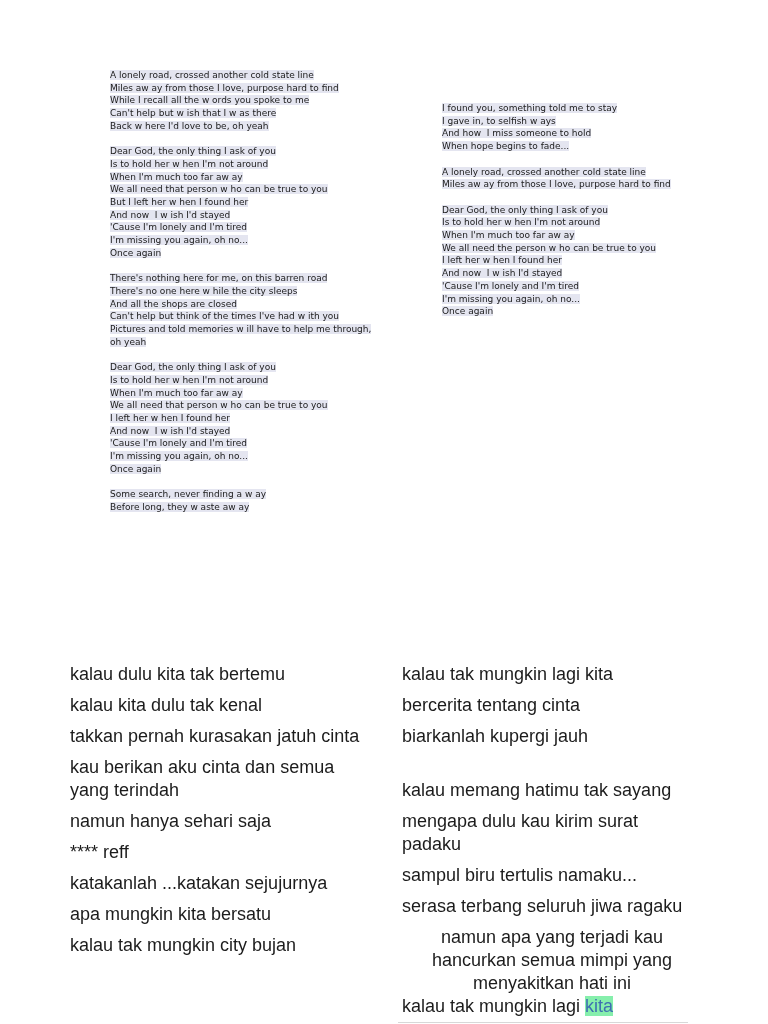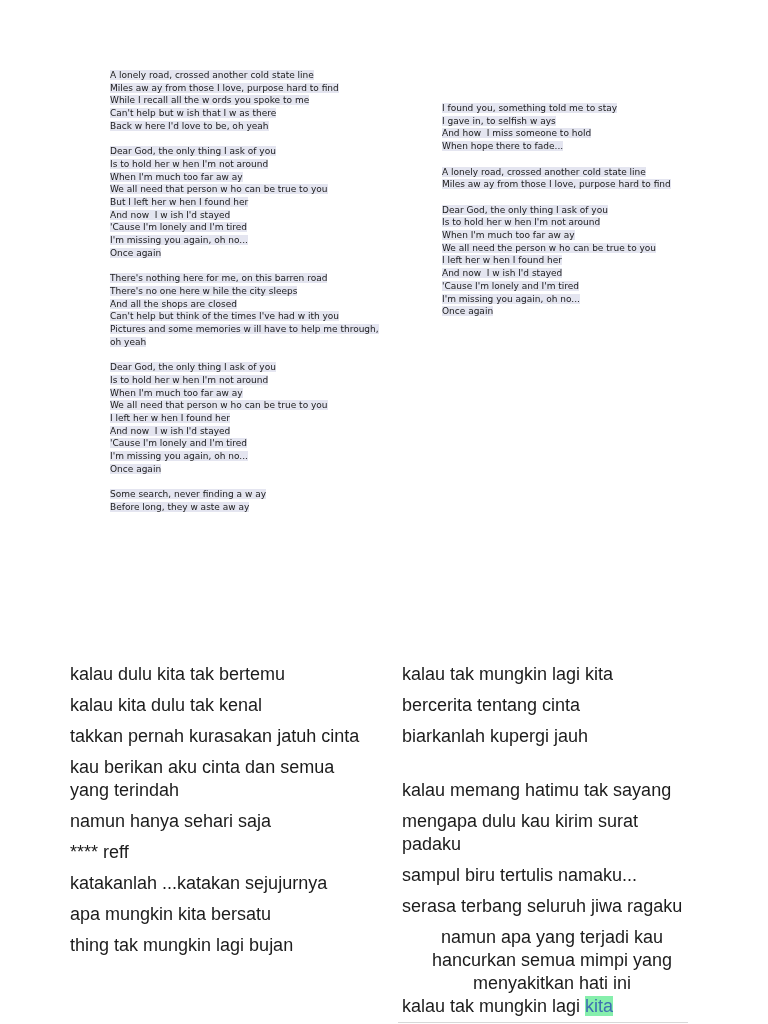--- a/index.html
+++ b/index.html
@@ -52,41 +52,41 @@
       <div class="small-line"><span class="hl">But I left her w hen I found her</span></div>
       <div class="small-line"><span class="hl">And now  I w ish I'd stayed</span></div>
       <div class="small-line"><span class="hl">'Cause I'm lonely and I'm tired</span></div>
       <div class="small-line"><span class="hl">I'm missing you again, oh no...</span></div>
       <div class="small-line"><span class="hl">Once again</span></div>
       <div class="gap"></div>
       <div class="small-line"><span class="hl">There's nothing here for me, on this barren road</span></div>
       <div class="small-line"><span class="hl">There's no one here w hile the city sleeps</span></div>
       <div class="small-line"><span class="hl">And all the shops are closed</span></div>
       <div class="small-line"><span class="hl">Can't help but think of the times I've had w ith you</span></div>
-      <div class="small-line"><span class="hl">Pictures and some memories w ill have to help me through,</span></div>
+      <div class="small-line"><span class="hl">Pictures and told memories w ill have to help me through,</span></div>
       <div class="small-line"><span class="hl">oh yeah</span></div>
       <div class="gap"></div>
       <div class="small-line"><span class="hl">Dear God, the only thing I ask of you</span></div>
       <div class="small-line"><span class="hl">Is to hold her w hen I'm not around</span></div>
       <div class="small-line"><span class="hl">When I'm much too far aw ay</span></div>
       <div class="small-line"><span class="hl">We all need that person w ho can be true to you</span></div>
       <div class="small-line"><span class="hl">I left her w hen I found her</span></div>
       <div class="small-line"><span class="hl">And now  I w ish I'd stayed</span></div>
       <div class="small-line"><span class="hl">'Cause I'm lonely and I'm tired</span></div>
       <div class="small-line"><span class="hl">I'm missing you again, oh no...</span></div>
       <div class="small-line"><span class="hl">Once again</span></div>
       <div class="gap"></div>
       <div class="small-line"><span class="hl">Some search, never finding a w ay</span></div>
       <div class="small-line"><span class="hl">Before long, they w aste aw ay</span></div>
     </div>
   <div class="col col-right-top" id="top-right">
       <div class="small-line"><span class="hl">I found you, something told me to stay</span></div>
       <div class="small-line"><span class="hl">I gave in, to selfish w ays</span></div>
       <div class="small-line"><span class="hl">And how  I miss someone to hold</span></div>
-      <div class="small-line"><span class="hl">When hope there to fade...</span></div>
+      <div class="small-line"><span class="hl">When hope begins to fade...</span></div>
       <div class="gap"></div>
       <div class="small-line"><span class="hl">A lonely road, crossed another cold state line</span></div>
       <div class="small-line"><span class="hl">Miles aw ay from those I love, purpose hard to find</span></div>
       <div class="gap"></div>
       <div class="small-line"><span class="hl">Dear God, the only thing I ask of you</span></div>
       <div class="small-line"><span class="hl">Is to hold her w hen I'm not around</span></div>
       <div class="small-line"><span class="hl">When I'm much too far aw ay</span></div>
       <div class="small-line"><span class="hl">We all need the person w ho can be true to you</span></div>
       <div class="small-line"><span class="hl">I left her w hen I found her</span></div>
       <div class="small-line"><span class="hl">And now  I w ish I'd stayed</span></div>
@@ -99,21 +99,21 @@
 <div class="page-bottom">
   <div class="col col-left-bottom" id="bottom-left">
       <div class="big-line">kalau dulu kita tak bertemu</div>
       <div class="big-line">kalau kita dulu tak kenal</div>
       <div class="big-line">takkan pernah kurasakan jatuh cinta</div>
       <div class="big-line">kau berikan aku cinta dan semua yang terindah</div>
       <div class="big-line">namun hanya sehari saja</div>
       <div class="big-line">**** reff</div>
       <div class="big-line">katakanlah ...katakan sejujurnya</div>
       <div class="big-line">apa mungkin kita bersatu</div>
-      <div class="big-line">thing tak mungkin lagi bujan</div>
+      <div class="big-line">kalau tak mungkin city bujan</div>
     </div>
   <div class="col col-right-bottom" id="bottom-right">
     <div id="bottom-right-lines">
         <div class="big-line">kalau tak mungkin lagi kita</div>
         <div class="big-line">bercerita tentang cinta</div>
         <div class="big-line">biarkanlah kupergi jauh</div>
         <div class="big-gap"></div>
         <div class="big-line">kalau memang hatimu tak sayang</div>
         <div class="big-line">mengapa dulu kau kirim surat padaku</div>
         <div class="big-line">sampul biru tertulis namaku...</div>

